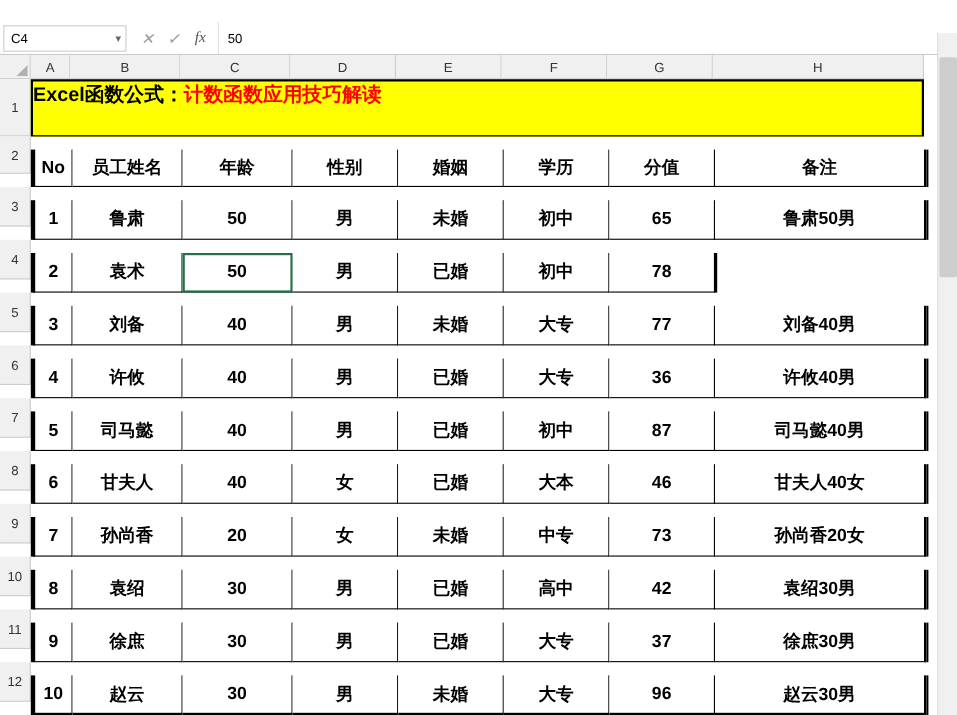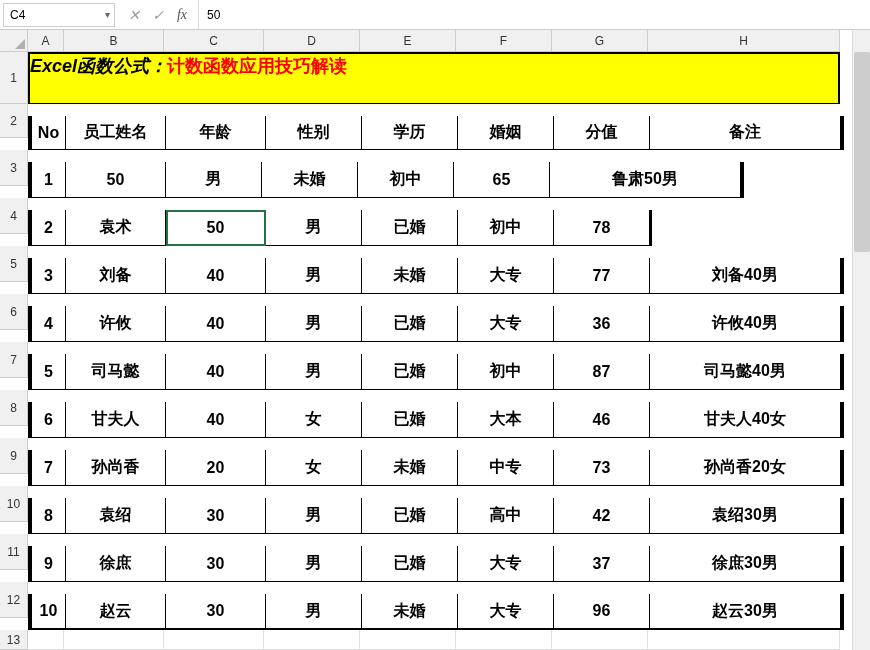--- a/index.html
+++ b/index.html
@@ -1,32 +1,32 @@
 <!DOCTYPE html>
 <html><head>
 <meta charset="utf-8">
 <style>
   * { box-sizing: border-box; }
   html, body { margin: 0; padding: 0; font-family: Arial, "Microsoft YaHei", sans-serif; font-size: 12px; background: #fff; width: 870px; height: 650px; overflow: hidden; }
-  .formula-bar { display: flex; align-items: center; height: 30px; border-bottom: 1px solid #ccc; background: #fff; }
+  .formula-bar { display: flex; align-items: center; height: 30px; border-bottom: 1px solid #ccc; background: #fff; margin-top: 20px; }
   .name-box { width: 112px; height: 24px; margin: 3px; border: 1px solid #ccc; display: flex; align-items: center; padding: 0 6px; background: #fff; position: relative; }
   .name-box .dd { position: absolute; right: 4px; font-size: 10px; color: #666; }
   .fb-buttons { display: flex; align-items: center; padding: 0 4px; border-right: 1px solid #e0e0e0; height: 100%; }
   .fb-btn { width: 24px; text-align: center; color: #999; font-style: italic; font-size: 14px; }
   .fx { font-style: italic; color: #555; font-size: 14px; font-family: "Times New Roman", serif; }
   .formula-input { flex: 1; padding: 0 8px; height: 24px; display: flex; align-items: center; }
   .sheet { display: flex; flex-direction: column; }
   .row { display: flex; }
   .corner { width: 28px; height: 22px; background: #f0f0f0; border-right: 1px solid #ccc; border-bottom: 1px solid #ccc; display:flex; align-items:flex-end; justify-content:flex-end; }
   .corner::after { content:""; border-left: 10px solid transparent; border-bottom: 10px solid #b0b0b0; margin: 0 2px 2px 0; }
   .colhead { background: #f0f0f0; border-right: 1px solid #ccc; border-bottom: 1px solid #ccc; height: 22px; display: flex; align-items: center; justify-content: center; color: #333; }
   .rowhead { width: 28px; background: #f0f0f0; border-right: 1px solid #ccc; border-bottom: 1px solid #ccc; display: flex; align-items: center; justify-content: center; color: #333; }
   .cell { border-right: 1px solid #e0e0e0; border-bottom: 1px solid #e0e0e0; display: flex; align-items: center; justify-content: center; background: #fff; }
   .title-cell { background: #ffff00; font-weight: bold; font-size: 18px; border: 2px solid #000; border-right: 2px solid #000; border-bottom: 1px solid #000; height: 52px; }
-  .title-prefix { color: #000; font-style: italic; }
+  .title-prefix { color: #000; }
   .title-suffix { color: #ff0000; text-align: center; }
   .tbl { border: 2px solid #000; border-top: none; border-bottom: none; margin-top: 12px; }
   .tcell { border-right: 1px solid #000; border-bottom: 1px solid #000; font-weight: bold; font-size: 16px; display:flex; align-items:center; justify-content:center; background:#fff; overflow: hidden; }
   .tcell.last { border-right: 2px solid #000; }
   .bottomrow .tcell { border-bottom: 2px solid #000; }
   .wA { width: 36px; } .wB { width: 100px; } .wC { width: 100px; } .wD { width: 96px; } .wE { width: 96px; } .wF { width: 96px; } .wG { width: 96px; } .wH { width: 192px; }
   .h-hdr { height: 34px; } .h-data { height: 36px; }
   .scrollbar-v { position: absolute; right: 0; top: 30px; bottom: 0; width: 18px; background: #f0f0f0; border-left: 1px solid #dcdcdc; }
   .scroll-thumb { position: absolute; top: 22px; width: 16px; left: 1px; height: 200px; background: #cdcdcd; border-radius: 2px; }
   .selected { outline: 2px solid #217346; outline-offset: -2px; }
@@ -70,32 +70,33 @@
     </div>
   </div>
 
   <div class="row">
     <div class="rowhead h-hdr">2</div>
     <div class="tbl" style="display:flex">
       <div class="tcell wA h-hdr" style="border-left:2px solid #000">No</div>
       <div class="tcell wB h-hdr">员工姓名</div>
       <div class="tcell wC h-hdr">年龄</div>
       <div class="tcell wD h-hdr">性别</div>
+      <div class="tcell wE h-hdr">婚姻</div>
       <div class="tcell wF h-hdr">学历</div>
-      <div class="tcell wE h-hdr">婚姻</div>
       <div class="tcell wG h-hdr">分值</div>
       <div class="tcell wH h-hdr last">备注</div>
     </div>
   </div>
 
   <div id="data-rows">
       <div class="row">
         <div class="rowhead h-data">3</div>
         <div class="tbl" style="display:flex">
           <div class="tcell wA h-data" style="border-left:2px solid #000">1</div>
+          <div class="tcell wB h-data">鲁肃</div>
           <div class="tcell wC h-data">50</div>
           <div class="tcell wD h-data">男</div>
           <div class="tcell wE h-data">未婚</div>
           <div class="tcell wF h-data">初中</div>
           <div class="tcell wG h-data">65</div>
           <div class="tcell wH h-data last">鲁肃50男</div>
         </div>
       </div>
       <div class="row">
         <div class="rowhead h-data">4</div>

